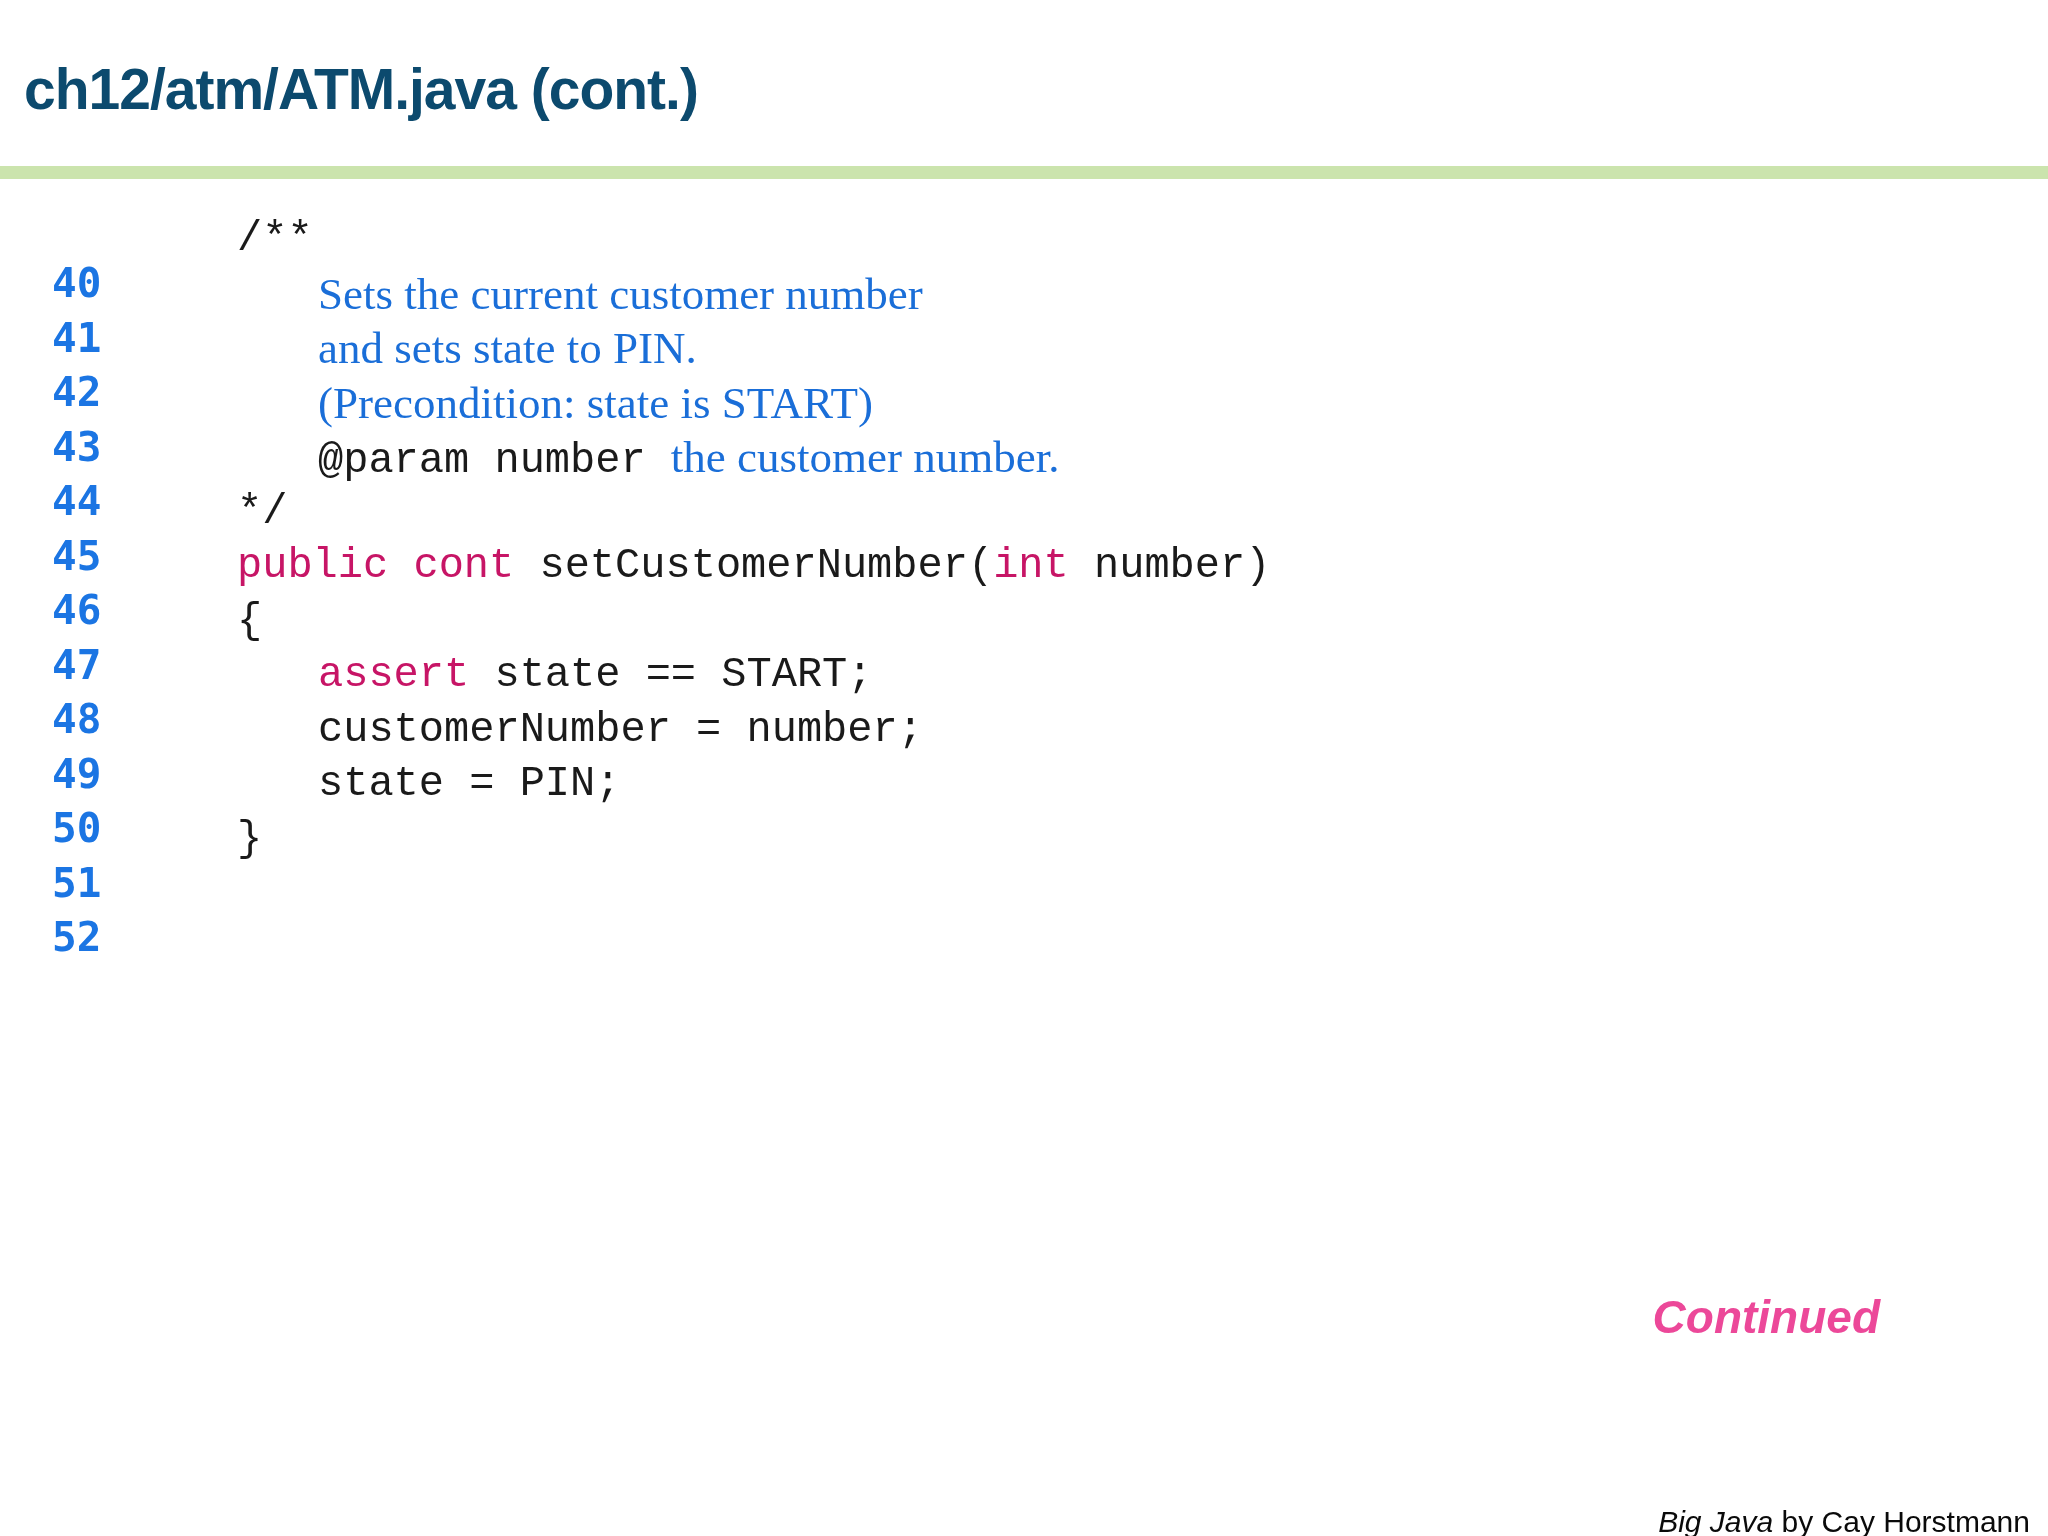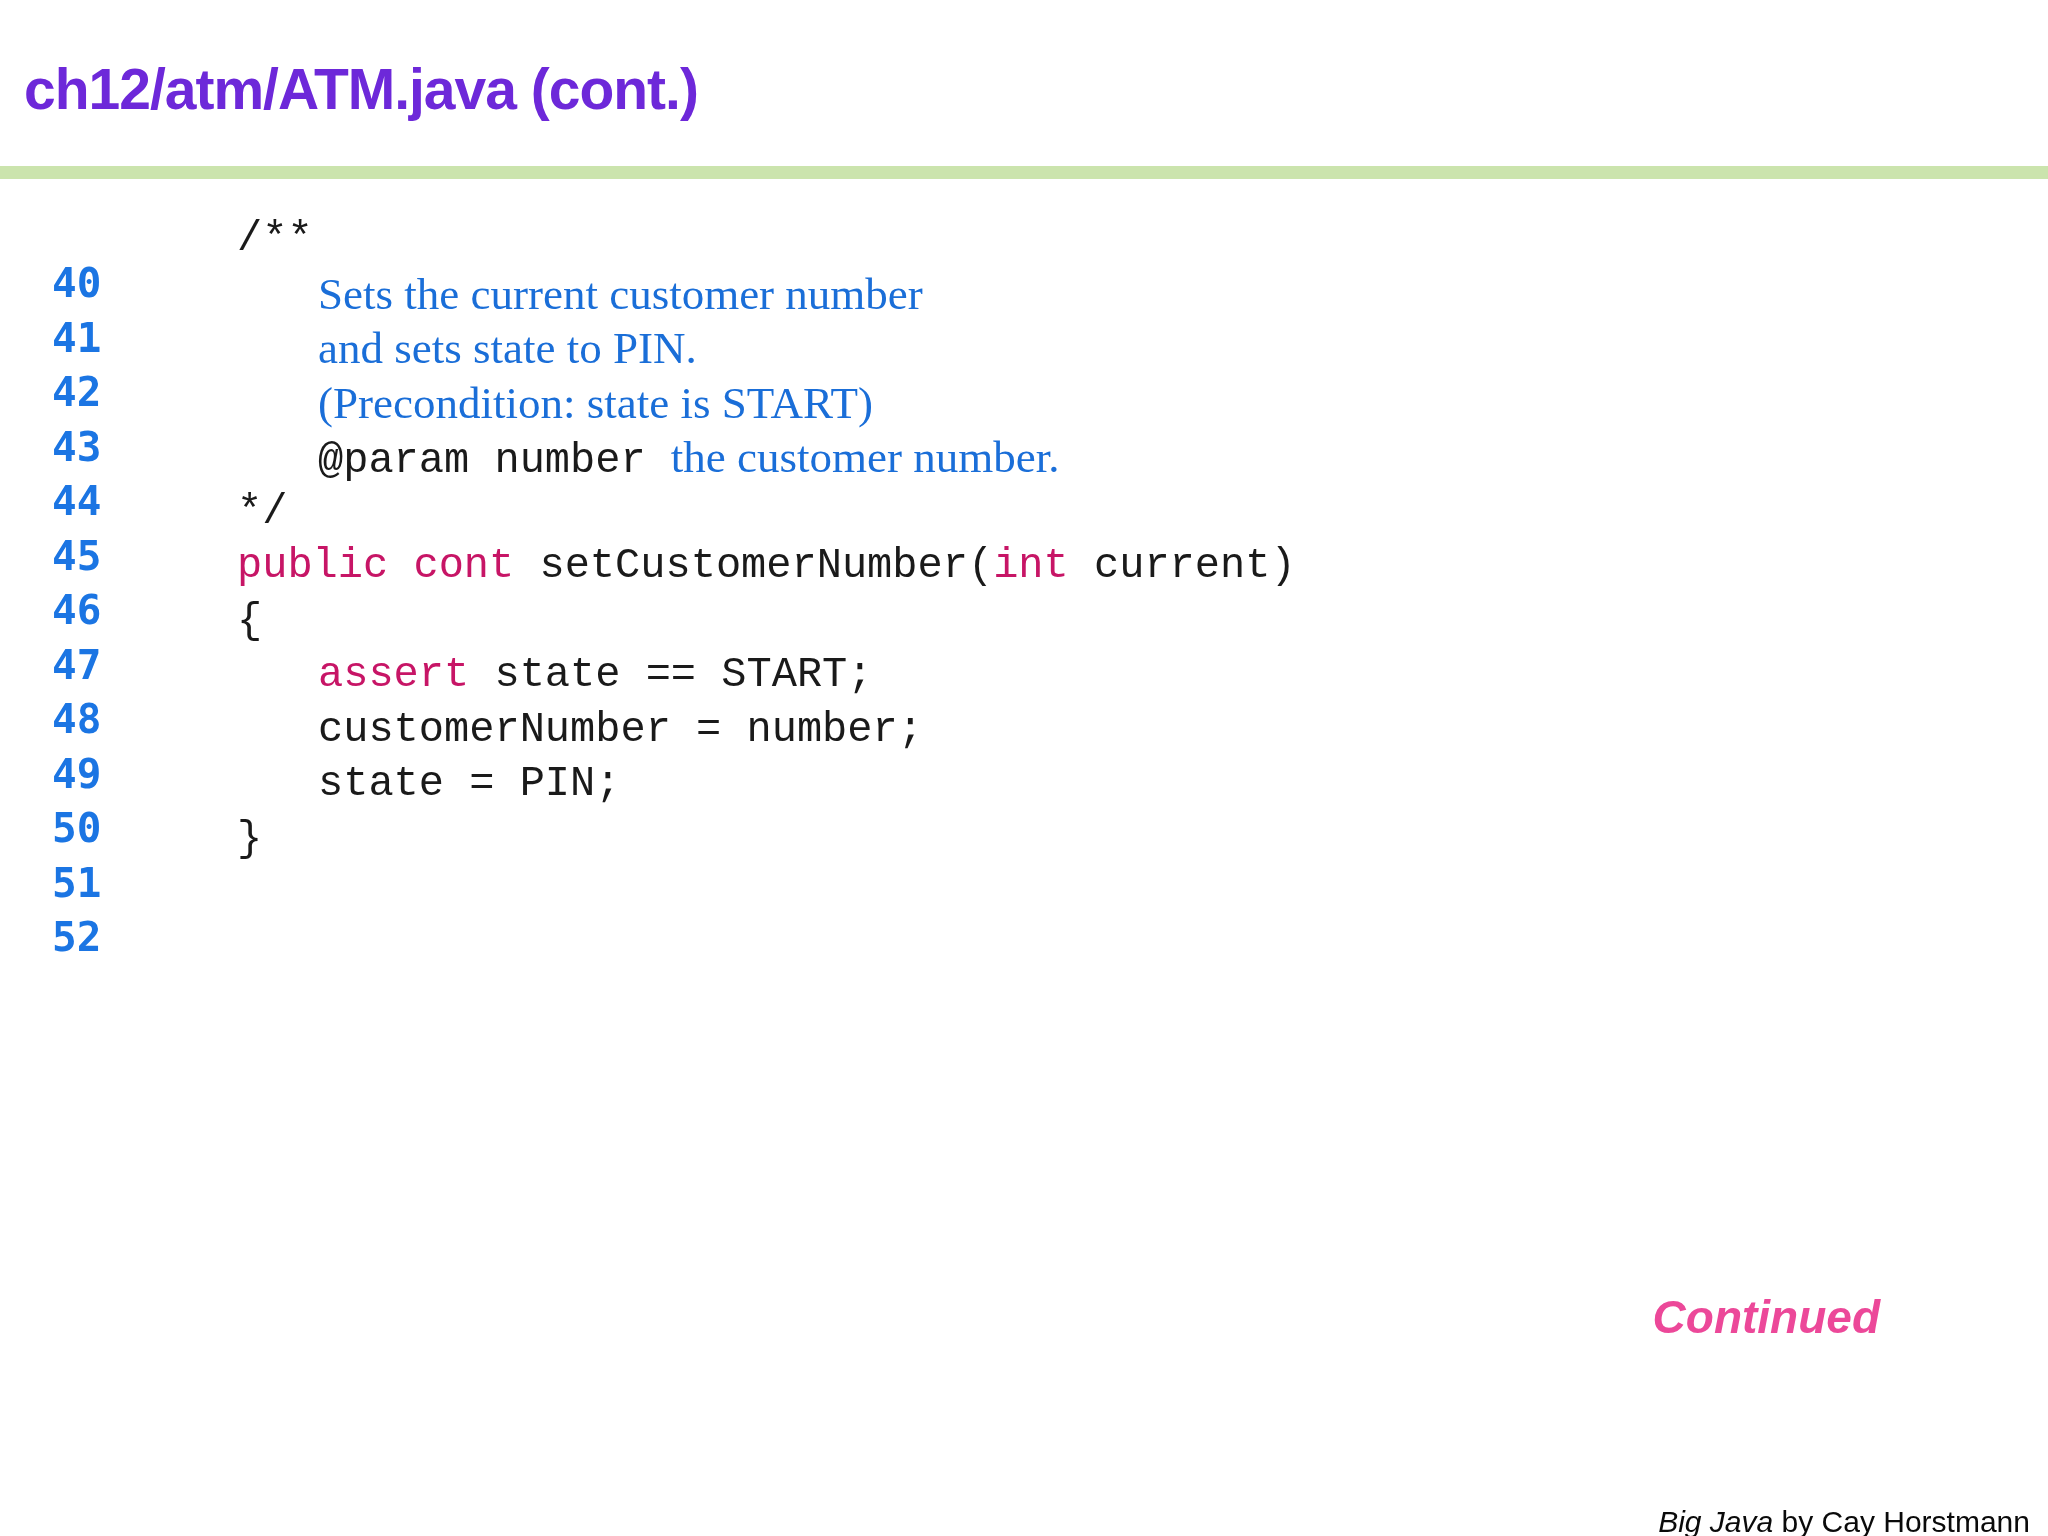--- a/index.html
+++ b/index.html
@@ -16,21 +16,21 @@
   }
 
   
   .slide-title {
     position: absolute;
     left: 24px;
     top: 56px;
     font-family: "Liberation Sans", sans-serif;
     font-size: 57px;
     font-weight: bold;
-    color: #6d28d9;
+    color: #0c4a6e;
     letter-spacing: -1px;
     white-space: nowrap;
   }
   .green-bar {
     position: absolute;
     left: 0;
     top: 166px;
     width: 2048px;
     height: 13px;
     background: #cbe4ad;
@@ -115,21 +115,21 @@
 
 <div class="green-bar"></div>
 
 <div class="code-area">
     <div class="code-line"><span class="line-num">40</span><span class="line-content indent-0"><span class="tok-plain">/**</span></span></div>
     <div class="code-line"><span class="line-num">41</span><span class="line-content indent-1"><span class="tok-comment">Sets the current customer number</span></span></div>
     <div class="code-line"><span class="line-num">42</span><span class="line-content indent-1"><span class="tok-comment">and sets state to PIN.</span></span></div>
     <div class="code-line"><span class="line-num">43</span><span class="line-content indent-1"><span class="tok-comment">(Precondition: state is START)</span></span></div>
     <div class="code-line"><span class="line-num">44</span><span class="line-content indent-1"><span class="tok-plain">@param number </span><span class="tok-comment">the customer number.</span></span></div>
     <div class="code-line"><span class="line-num">45</span><span class="line-content indent-0"><span class="tok-plain">*/</span></span></div>
-    <div class="code-line"><span class="line-num">46</span><span class="line-content indent-0"><span class="tok-keyword">public cont</span><span class="tok-plain"> setCustomerNumber(</span><span class="tok-keyword">int</span><span class="tok-plain"> current)</span></span></div>
+    <div class="code-line"><span class="line-num">46</span><span class="line-content indent-0"><span class="tok-keyword">public cont</span><span class="tok-plain"> setCustomerNumber(</span><span class="tok-keyword">int</span><span class="tok-plain"> number)</span></span></div>
     <div class="code-line"><span class="line-num">47</span><span class="line-content indent-0"><span class="tok-plain">{</span></span></div>
     <div class="code-line"><span class="line-num">48</span><span class="line-content indent-1"><span class="tok-keyword">assert</span><span class="tok-plain"> state == START;</span></span></div>
     <div class="code-line"><span class="line-num">49</span><span class="line-content indent-1"><span class="tok-plain">customerNumber = number;</span></span></div>
     <div class="code-line"><span class="line-num">50</span><span class="line-content indent-1"><span class="tok-plain">state = PIN;</span></span></div>
     <div class="code-line"><span class="line-num">51</span><span class="line-content indent-0"><span class="tok-plain">}</span></span></div>
     <div class="code-line"><span class="line-num">52</span><span class="line-content indent-0"></span></div>
   </div>
 
 <div class="continued-label">Continued</div>
 

